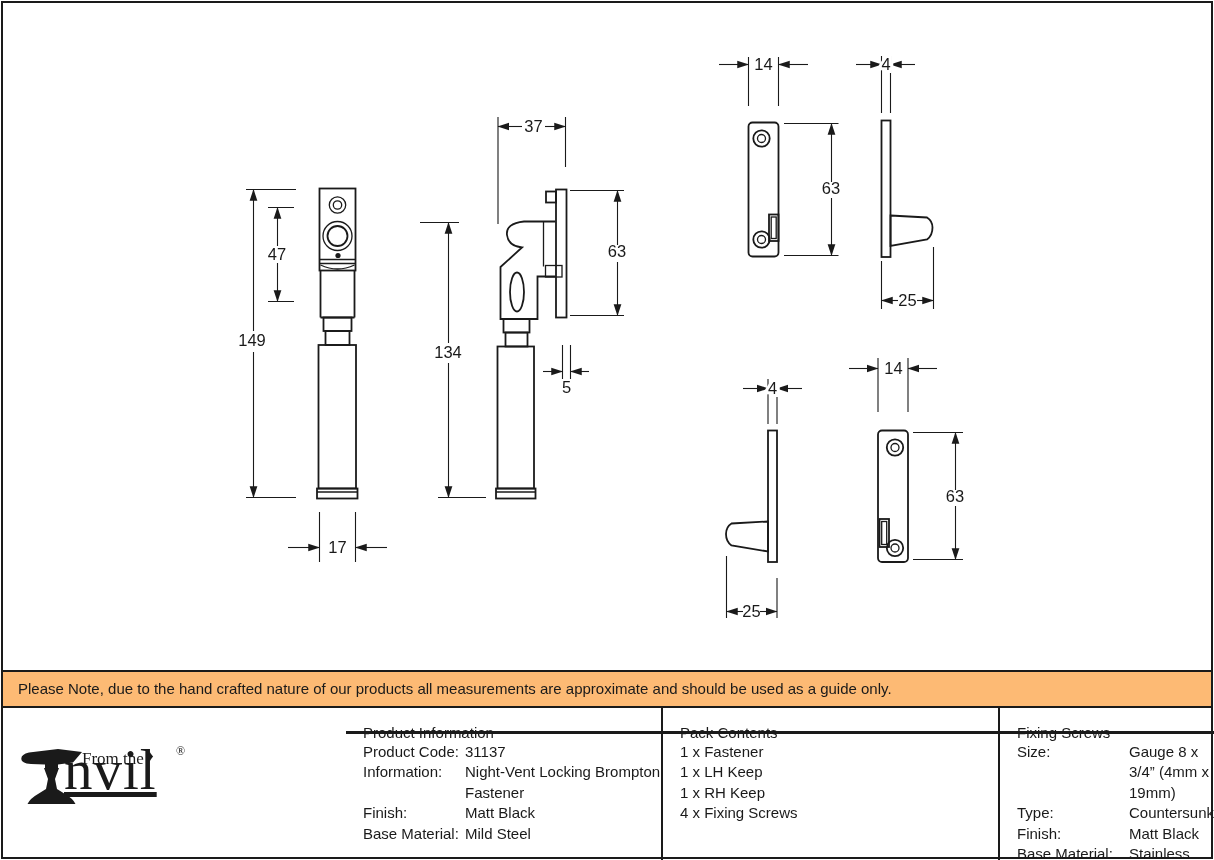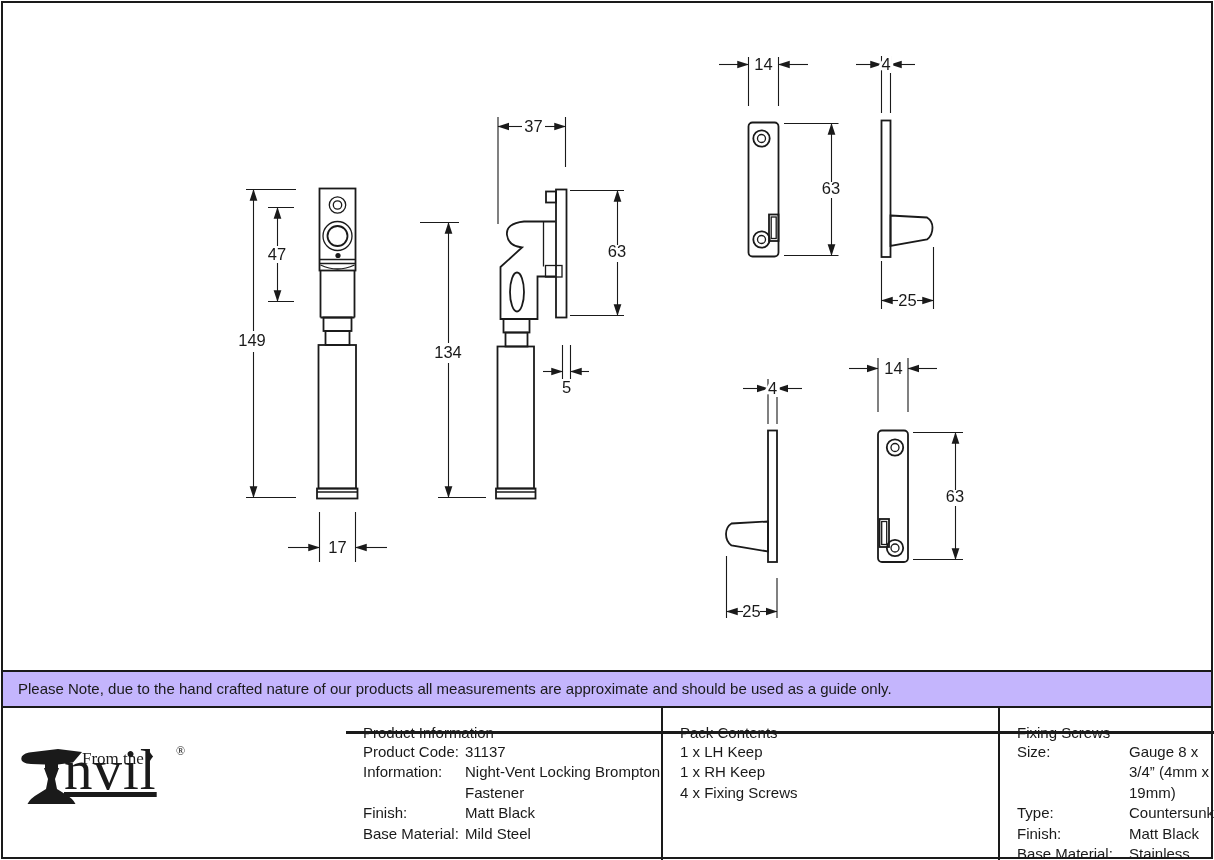--- a/index.html
+++ b/index.html
@@ -7,21 +7,21 @@
         font-family:"Liberation Sans", sans-serif;color:#1a1a1a;overflow:hidden;}
   .sheet-frame{position:absolute;inset:1px;border:2px solid #1a1a1a;pointer-events:none;}
   #drawing{position:absolute;left:0;top:0;}
   .obj{stroke:#1a1a1a;stroke-width:1.8;fill:none;}
   .obj-thin{stroke:#1a1a1a;stroke-width:1.3;fill:none;}
   .fill{fill:#1a1a1a;stroke:none;}
   .dim{stroke:#1a1a1a;stroke-width:1.1;fill:none;}
   .dimtxt{font:16.5px "Liberation Sans",sans-serif;fill:#1a1a1a;text-anchor:middle;}
   .halo{paint-order:stroke;stroke:#fff;stroke-width:6px;}
   .note{position:absolute;left:1px;right:1px;top:670px;height:38px;box-sizing:border-box;
-        border-top:2px solid #1a1a1a;border-bottom:2px solid #1a1a1a;background:#c4b5fd;
+        border-top:2px solid #1a1a1a;border-bottom:2px solid #1a1a1a;background:#fdba74;
         font-size:15px;line-height:34px;padding-left:17px;}
   .spec{position:absolute;left:1px;right:1px;top:708px;bottom:3px;display:grid;
         grid-template-columns:345px 317px 337px auto;grid-template-rows:26px auto;background:#fff;}
   .cell{box-sizing:border-box;font-size:15px;}
   .vline{border-right:2px solid #1a1a1a;}
   .hdr{padding:16px 0 0 17px;border-bottom:3px solid #1a1a1a;}
   .body-cell{padding:8px 0 0 17px;}
   .kv{display:flex;line-height:20.4px;}
   .kv .k{width:102px;flex:none;}
   .fix .k{width:112px;}
@@ -207,20 +207,21 @@
         <span class="k">Finish:</span>
         <span class="v">Matt Black</span>
       </div>
       <div class="kv">
         <span class="k">Base Material:</span>
         <span class="v">Mild Steel</span>
       </div>
     </div>
 
     <div class="cell body-cell vline list">
+      <div>1 x Fastener</div>
       <div>1 x LH Keep</div>
       <div>1 x RH Keep</div>
       <div>4 x Fixing Screws</div>
     </div>
 
     <div class="cell body-cell vline fix">
       <div class="kv">
         <span class="k">Size:</span>
         <span class="v">Gauge 8 x 3/4” (4mm x 19mm)</span>
       </div>

